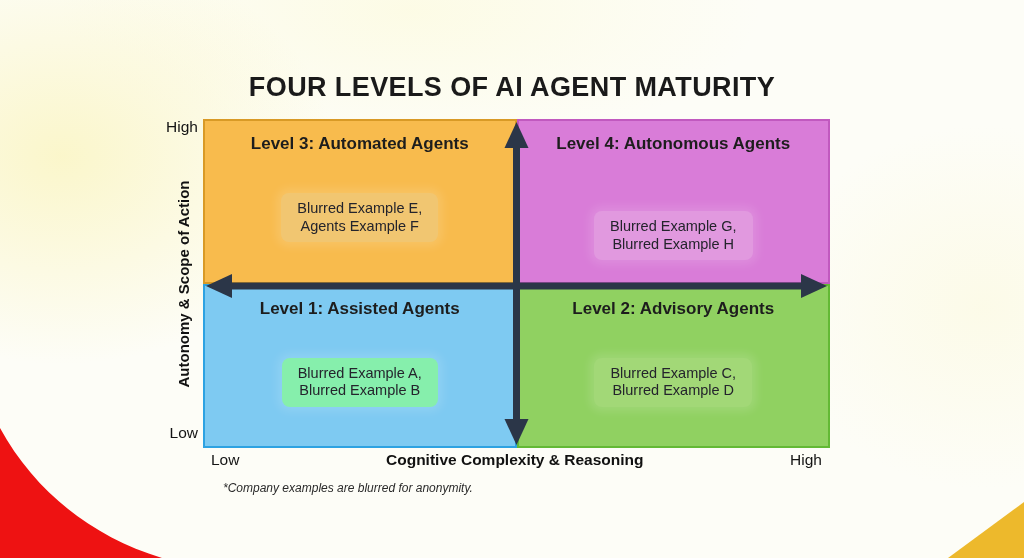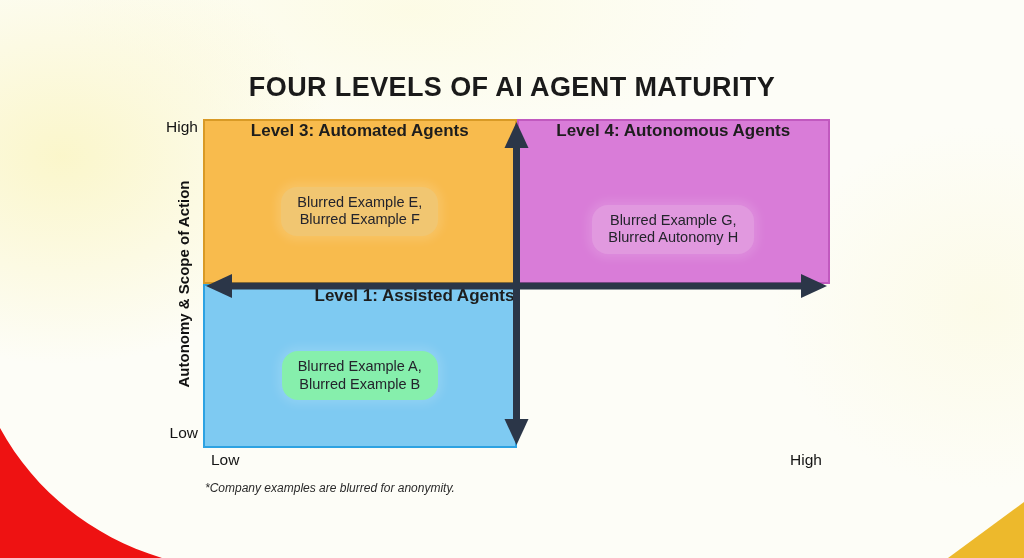--- a/index.html
+++ b/index.html
@@ -20,107 +20,117 @@
   }
   .matrix {
     position:absolute; left:203px; top:119px; width:627px; height:329px;
     display:grid; grid-template-columns:1fr 1fr; grid-template-rows:1fr 1fr;
   }
   .quad {
     position:relative; border:2px solid transparent;
     display:flex; flex-direction:column; align-items:center;
   }
   .quad-label {
-    margin-top:0; font-size:17px; font-weight:bold; color:#1d1d1d;
+    margin-top:13px; font-size:17px; font-weight:bold; color:#1d1d1d;
     text-align:center;
   }
   .quad-box-wrap { flex:1; display:flex; align-items:center; justify-content:center; width:100%; }
   .blur-box {
-    padding:7px 16px; border-radius:16px; text-align:center;
+    padding:7px 16px; border-radius:8px; text-align:center;
     font-size:14.5px; color:#24242c; line-height:1.22;
     box-shadow:0 0 9px 5px rgba(255,255,255,0.12);
   }
   .blur-box .line { filter:blur(0.6px); }
   .axis-svg { position:absolute; left:203px; top:119px; width:627px; height:329px; pointer-events:none; }
   .y-axis-label {
     position:absolute; left:183px; top:284px;
     transform:translate(-50%,-50%) rotate(-90deg);
     white-space:nowrap; font-size:15px; font-weight:bold; color:#111;
   }
   .y-tick { position:absolute; left:150px; width:48px; text-align:right; font-size:15.5px; color:#141414; }
   .y-tick-high { top:118px; }
   .y-tick-low  { top:424px; }
   .x-axis-row {
     position:absolute; left:203px; top:451px; width:627px;
     display:flex; justify-content:space-between; align-items:baseline;
   }
   .x-tick { font-size:15.5px; color:#141414; padding:0 8px; }
   .x-axis-title { font-size:15.5px; font-weight:bold; color:#111; }
   .footnote {
-    position:absolute; left:205px; top:481px;
+    position:absolute; left:223px; top:481px;
     font-size:12px; font-style:italic; color:#2a2a2a;
   }
   .red-wave { position:absolute; left:0; bottom:0; width:162px; height:136px; }
   .gold-corner { position:absolute; right:0; bottom:0; width:76px; height:56px; }
 </style>
 </head>
 <body>
 
 <div class="page">
 
   <div class="page-title">FOUR LEVELS OF AI AGENT MATURITY</div>
 
   <div class="matrix">
     <div class="quad" style="background-color: rgb(248, 187, 77); border-color: rgb(217, 154, 38);">
       <div class="quad-label">Level 3: Automated Agents</div>
       <div class="quad-box-wrap">
         <div class="blur-box" style="background-color: rgb(241, 198, 113);">
           <div class="line">Blurred Example E,</div>
-          <div class="line">Blurred Example F</div>
+          <div class="line">Agents Example F</div>
         </div>
       </div>
     </div>
 
     <div class="quad" style="background-color: rgb(217, 124, 216); border-color: rgb(193, 89, 191);">
       <div class="quad-label">Level 4: Autonomous Agents</div>
       <div class="quad-box-wrap">
         <div class="blur-box" style="background-color: rgb(225, 153, 223); margin-top: 36px;">
           <div class="line">Blurred Example G,</div>
-          <div class="line">Blurred Autonomy H</div>
+          <div class="line">Blurred Example H</div>
         </div>
       </div>
     </div>
 
-    <div class="quad" style="background-color: rgb(126, 202, 242); border-color: rgb(45, 162, 226); align-items: flex-end;">
+    <div class="quad" style="background-color: rgb(126, 202, 242); border-color: rgb(45, 162, 226);">
       <div class="quad-label">Level 1: Assisted Agents</div>
       <div class="quad-box-wrap">
         <div class="blur-box" style="background-color: #86efac;">
           <div class="line">Blurred Example A,</div>
           <div class="line">Blurred Example B</div>
         </div>
       </div>
     </div>
 
+    <div class="quad" style="background-color: rgb(144, 209, 97); border-color: rgb(99, 185, 53);">
+      <div class="quad-label">Level 2: Advisory Agents</div>
+      <div class="quad-box-wrap">
+        <div class="blur-box" style="background-color: rgb(162, 216, 119);">
+          <div class="line">Blurred Example C,</div>
+          <div class="line">Blurred Example D</div>
+        </div>
+      </div>
+    </div>
   </div>
 
   <svg class="axis-svg" viewBox="0 0 627 329" preserveAspectRatio="none" style="color: rgb(43, 54, 72);">
     <line x1="313.5" y1="25" x2="313.5" y2="304" stroke="currentColor" stroke-width="7"></line>
     <polygon points="313.5,3 301.5,29 325.5,29" fill="currentColor"></polygon>
     <polygon points="313.5,326 301.5,300 325.5,300" fill="currentColor"></polygon>
     <line x1="25" y1="167" x2="602" y2="167" stroke="currentColor" stroke-width="7"></line>
     <polygon points="3,167 29,155 29,179" fill="currentColor"></polygon>
     <polygon points="624,167 598,155 598,179" fill="currentColor"></polygon>
   </svg>
 
   <div class="y-axis-label">Autonomy &amp; Scope of Action</div>
   <div class="y-tick y-tick-high">High</div>
   <div class="y-tick y-tick-low">Low</div>
 
   <div class="x-axis-row">
     <span class="x-tick">Low</span>
+    <span class="x-axis-title">Cognitive Complexity &amp; Reasoning</span>
     <span class="x-tick">High</span>
   </div>
 
   <div class="footnote">*Company examples are blurred for anonymity.</div>
 
   <svg class="red-wave" viewBox="0 0 162 136" preserveAspectRatio="none" style="color: rgb(238, 18, 18);">
     <path d="M0 6 C 34 68, 90 114, 162 136 L 0 136 Z" fill="currentColor"></path>
   </svg>
 
   <svg class="gold-corner" viewBox="0 0 76 56" preserveAspectRatio="none" style="color: rgb(237, 185, 44);">

